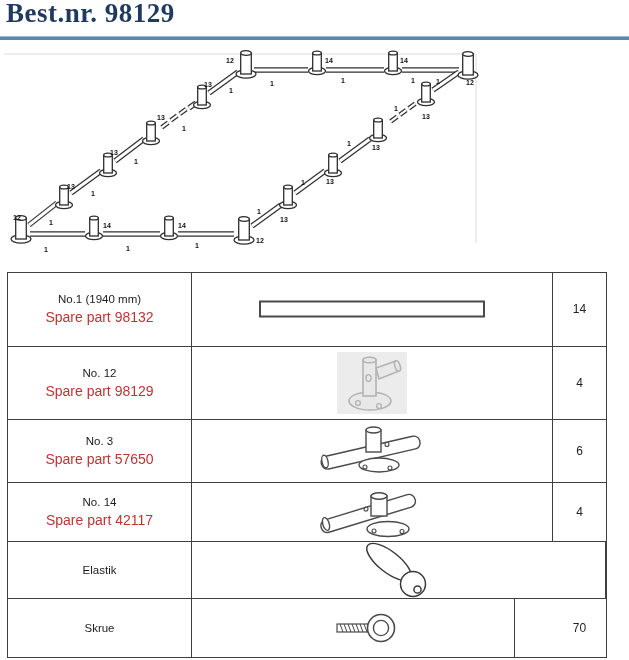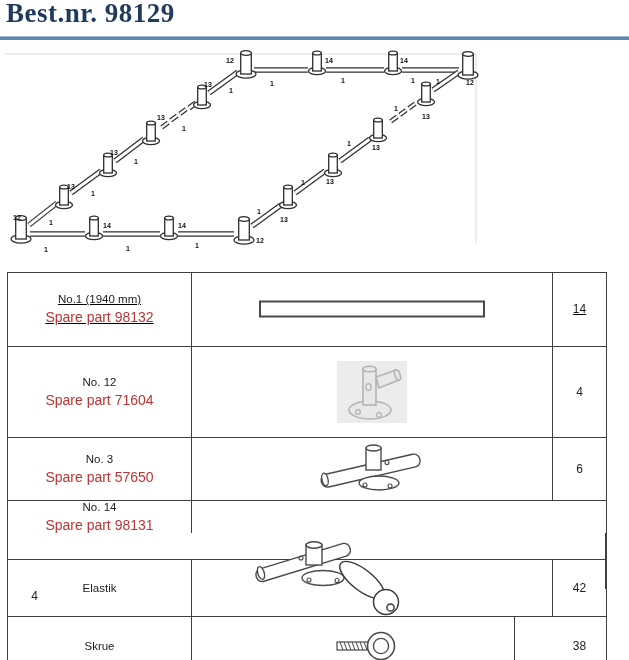--- a/index.html
+++ b/index.html
@@ -132,36 +132,36 @@
       <text x="231" y="93" font-size="7" font-weight="bold" fill="#101010" text-anchor="middle">1</text>
       <text x="259" y="214" font-size="7" font-weight="bold" fill="#101010" text-anchor="middle">1</text>
       <text x="303" y="185" font-size="7" font-weight="bold" fill="#101010" text-anchor="middle">1</text>
       <text x="349" y="146" font-size="7" font-weight="bold" fill="#101010" text-anchor="middle">1</text>
       <text x="396" y="111" font-size="7" font-weight="bold" fill="#101010" text-anchor="middle">1</text>
       <text x="438" y="84" font-size="7" font-weight="bold" fill="#101010" text-anchor="middle">1</text>
     </g>
 </svg>
 
 <div class="ptable" id="ptable">
-    <div class="trow" style="height: 73.5px; text-decoration: underline;">
+    <div class="trow" style="height: 73.5px;">
     <div class="c1">
       <div class="pname">No.1 (1940 mm)</div>
       <div class="pspare">Spare part 98132</div>
     </div>
     <div class="c2">
         <svg width="230" height="22" viewBox="0 0 230 22">
 <rect x="3" y="3.5" width="224" height="15" fill="#fff" stroke="#4a4a4a" stroke-width="2"></rect>
         </svg>
       </div>
     <div class="c3">14</div>
   </div>
-    <div class="trow" style="height: 91px;">
+    <div class="trow" style="height: 73px;">
     <div class="c1">
       <div class="pname">No. 12</div>
-      <div class="pspare">Spare part 71604</div>
+      <div class="pspare">Spare part 98129</div>
     </div>
     <div class="c2">
         <svg width="70" height="62" viewBox="0 0 70 62">
 <rect x="0" y="0" width="70" height="62" fill="#ececec"></rect>
 <g fill="#e8e8e8" stroke="#b3b3b3" stroke-width="1.6">
 <ellipse cx="33" cy="49" rx="21" ry="9"></ellipse>
 <polygon points="39,16 59,9 62,19 42,27"></polygon>
             <ellipse cx="60.5" cy="14" rx="2.6" ry="5.4" transform="rotate(-18 60.5 14)"></ellipse>
 <rect x="26" y="8" width="13" height="36"></rect>
             <ellipse cx="32.5" cy="8" rx="6.5" ry="2.8"></ellipse>
@@ -193,24 +193,24 @@
 </g>
 <g fill="none" stroke="#4a4a4a" stroke-width="1.1">
 <circle cx="49" cy="42" r="2"></circle>
             <circle cx="74" cy="43" r="2"></circle>
             <circle cx="71" cy="19.5" r="2"></circle>
 </g>
         </svg>
       </div>
     <div class="c3">6</div>
   </div>
-    <div class="trow" style="height: 59px; flex-direction: column;">
+    <div class="trow" style="height: 59px;">
     <div class="c1">
       <div class="pname">No. 14</div>
-      <div class="pspare">Spare part 98131</div>
+      <div class="pspare">Spare part 42117</div>
     </div>
     <div class="c2">
         <svg width="112" height="56" viewBox="0 0 112 56">
 <g fill="#fff" stroke="#4a4a4a" stroke-width="1.4">
 <ellipse cx="72" cy="45" rx="21" ry="7.5"></ellipse>
 <g transform="rotate(-17 52 29)">
               <rect x="3" y="23" width="98" height="13" rx="6"></rect>
             </g>
 <ellipse cx="10" cy="40" rx="3.2" ry="6.6" transform="rotate(-17 10 40)"></ellipse>
 <rect x="55" y="12" width="16" height="20"></rect>
@@ -232,21 +232,20 @@
     </div>
     <div class="c2">
         <svg width="80" height="58" viewBox="0 0 80 58">
 <g fill="#fff" stroke="#3a3a3a" stroke-width="1.5">
 <ellipse cx="30" cy="21" rx="27" ry="10.5" transform="rotate(38 30 21)"></ellipse>
 <circle cx="54" cy="43" r="12.5"></circle>
 </g>
 <circle cx="58.5" cy="48.5" r="3.6" fill="#fff" stroke="#3a3a3a" stroke-width="1.5"></circle>
         </svg>
       </div>
-    <div class="c3">42</div>
   </div>
     <div class="trow" style="height: 58.5px; gap: 38px;">
     <div class="c1">
       <div class="pname">Skrue</div>
 
     </div>
     <div class="c2">
         <svg width="74" height="42" viewBox="0 0 74 42">
 <rect x="2" y="17" width="31" height="8" fill="#fff" stroke="#4a4a4a" stroke-width="1.2"></rect>
 <g stroke="#4a4a4a" stroke-width="1">
@@ -255,15 +254,15 @@
             <line x1="13" y1="17" x2="16" y2="25"></line>
 <line x1="17" y1="17" x2="20" y2="25"></line>
             <line x1="21" y1="17" x2="24" y2="25"></line>
             <line x1="25" y1="17" x2="28" y2="25"></line>
 <line x1="29" y1="17" x2="32" y2="25"></line>
           </g>
 <circle cx="46" cy="21" r="13.5" fill="#fff" stroke="#4a4a4a" stroke-width="1.6"></circle>
 <circle cx="46" cy="21" r="7.6" fill="#fff" stroke="#4a4a4a" stroke-width="1.4"></circle>
         </svg>
       </div>
-    <div class="c3">38</div>
+    <div class="c3">70</div>
   </div>
   </div>
 
 </body></html>

